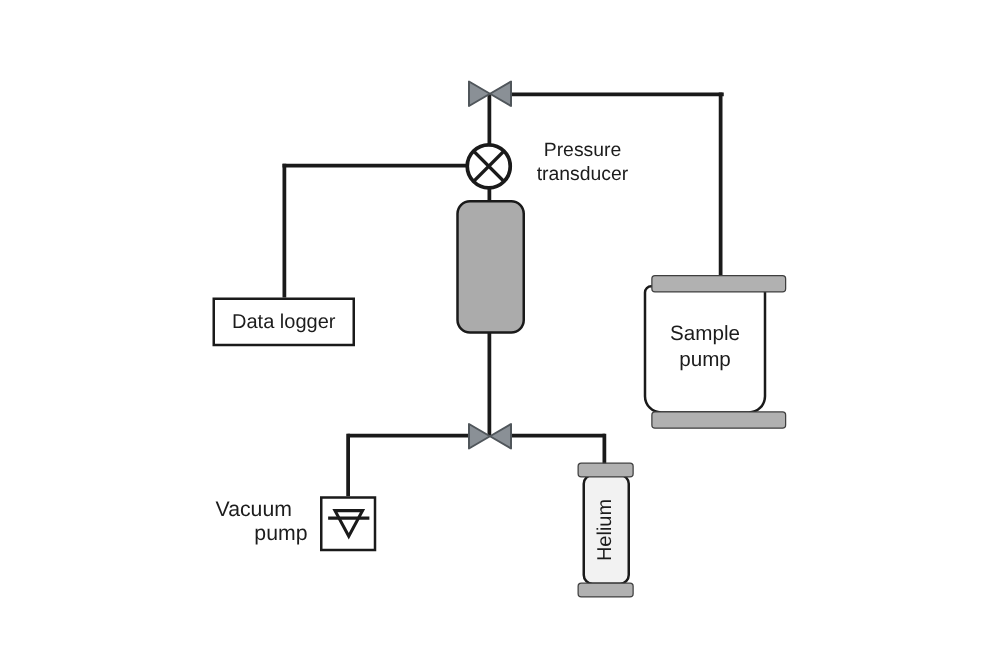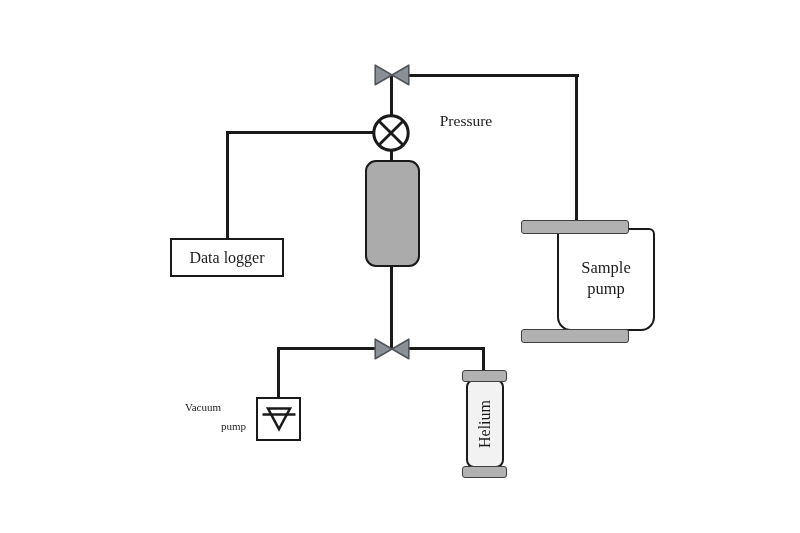--- a/index.html
+++ b/index.html
@@ -2,21 +2,21 @@
 <html style="--background: #ffffff; --line: #1a1a1a; --text: #1c1c1c; --valve_fill: #8a9096; --valve_stroke: #50565b; --vessel_fill: #ababab; --cap_fill: #b1b1b1; --cap_stroke: #3f3f3f; --cylinder_fill: #f2f2f2; --box_fill: #ffffff;"><head>
 <meta charset="utf-8">
 <style>
   * { box-sizing: border-box; }
   html, body { margin: 0; padding: 0; background: #ffffff; }
   .canvas {
     position: relative;
     width: 800px;
     height: 494px;
     background: var(--background, #ffffff);
-    font-family: Liberation Serif, serif;
+    font-family: Liberation Sans, sans-serif;
     color: var(--text, #1c1c1c);
     overflow: hidden;
   }
   .pipe { position: absolute; background: var(--line, #1a1a1a); }
   .label { position: absolute; text-align: center; line-height: 19px; }
   .icon { position: absolute; }
 
   .ref-volume {
     position: absolute; left: 365px; top: 160px; width: 55px; height: 107px;
     background: var(--vessel_fill, #ababab);
@@ -30,21 +30,21 @@
     display: flex; align-items: center; justify-content: center;
     font-size: 16px;
   }
   .cap {
     position: absolute;
     background: var(--cap_fill, #b1b1b1);
     border: 1.8px solid var(--cap_stroke, #3f3f3f);
     border-radius: 3px;
   }
   .sample-body {
-    position: absolute; left: 557px; top: 228px; width: 98px; height: 103px;
+    position: absolute; left: 515px; top: 228px; width: 98px; height: 103px;
     background: var(--box_fill, #ffffff);
     border: 2px solid var(--line, #1a1a1a);
     border-radius: 6px 6px 14px 14px;
     display: flex; flex-direction: column; align-items: center; justify-content: center;
     font-size: 16.5px; line-height: 21px;
   }
   .pump-box {
     position: absolute; left: 256px; top: 397px; width: 45px; height: 44px;
     background: var(--box_fill, #ffffff);
     border: 2px solid var(--line, #1a1a1a);
@@ -86,41 +86,42 @@
   </svg>
 
   <svg class="icon" style="left:372px; top:114px;" width="38" height="38" viewBox="0 0 38 38">
     <circle cx="19" cy="19" r="17.2" style="fill:#ffffff; stroke:var(--line,#1a1a1a); stroke-width:3;"></circle>
     <line x1="6.9" y1="6.9" x2="31.1" y2="31.1" style="stroke:var(--line,#1a1a1a); stroke-width:2.8;"></line>
     <line x1="31.1" y1="6.9" x2="6.9" y2="31.1" style="stroke:var(--line,#1a1a1a); stroke-width:2.8;"></line>
   </svg>
 
   <div class="label" style="left:416px; top:111px; width:100px; font-size:15.5px;">
     <span style="display:block;">Pressure</span>
+    <span style="display:block;">transducer</span>
   </div>
 
   <div class="ref-volume"></div>
 
   <div class="data-logger">
     <span>Data logger</span>
   </div>
 
   <div class="sample-body">
     <span style="display:block; margin-top:-4px;">Sample</span>
     <span style="display:block;">pump</span>
   </div>
   <div class="cap" style="left:521px; top:220px; width:108px; height:14px;"></div>
   <div class="cap" style="left:521px; top:329px; width:108px; height:14px;"></div>
 
   <svg class="icon" style="left:374px; top:338px;" width="36" height="22" viewBox="0 0 36 22">
     <polygon points="1.2,1.2 1.2,20.8 18,11" style="fill:var(--valve_fill,#8a9096); stroke:var(--valve_stroke,#50565b); stroke-width:1.6; stroke-linejoin:round;"></polygon>
     <polygon points="34.8,1.2 34.8,20.8 18,11" style="fill:var(--valve_fill,#8a9096); stroke:var(--valve_stroke,#50565b); stroke-width:1.6; stroke-linejoin:round;"></polygon>
   </svg>
 
-  <div class="label" style="left:160px; top:398px; width:86px; font-size:11px;">
+  <div class="label" style="left:160px; top:398px; width:86px; font-size:17px;">
     <span style="display:block;">Vacuum</span>
     <span style="display:block;text-align:right;">pump</span>
   </div>
   <div class="pump-box">
     <svg width="38" height="34" viewBox="0 0 38 34">
       <polygon points="8,6.5 30,6.5 19,27" style="fill:none; stroke:var(--line,#1a1a1a); stroke-width:2.5; stroke-linejoin:miter;"></polygon>
       <line x1="2.5" y1="12.5" x2="35.5" y2="12.5" style="stroke:var(--line,#1a1a1a); stroke-width:2.5;"></line>
     </svg>
   </div>
 

